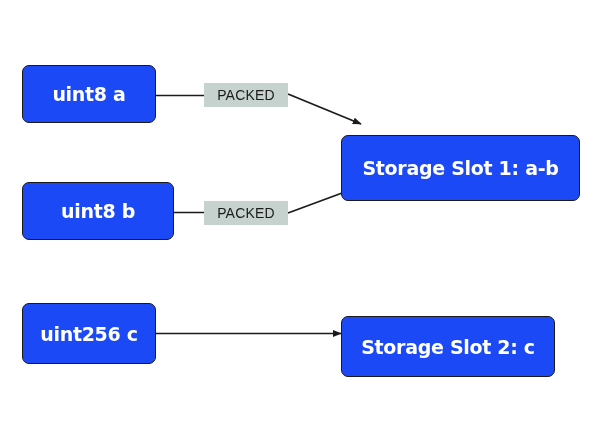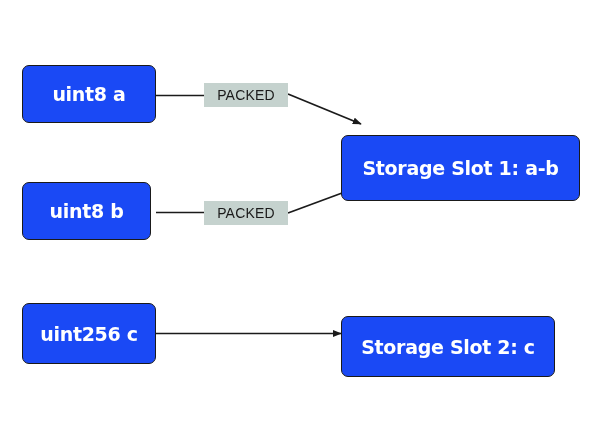--- a/index.html
+++ b/index.html
@@ -82,21 +82,21 @@
 
     <line x1="288" y1="213" x2="361" y2="186" stroke="#1b1b1b" stroke-width="1.8" marker-end="url(#arrowhead)"></line>
 
     <line x1="156" y1="333.5" x2="341" y2="333.5" stroke="#1b1b1b" stroke-width="1.6" marker-end="url(#arrowhead)"></line>
   </svg>
 
   <div class="node node-var" style="left:22px; top:65px; width:134px; height:58px;">
     <span>uint8 a</span>
   </div>
 
-  <div class="node node-var" style="left:22px; top:182px; width:129px; height:58px;">
+  <div class="node node-var" style="left:22px; top:182px; width:152px; height:58px;">
     <span>uint8 b</span>
   </div>
 
   <div class="node node-var" style="left:22px; top:303px; width:134px; height:61px;text-align:center;">
     <span>uint256 c</span>
   </div>
 
   <div class="node node-slot" style="left:341px; top:122px; width:239px; height:66px;">
     <span>Storage Slot 1: a-b</span>
   </div>

